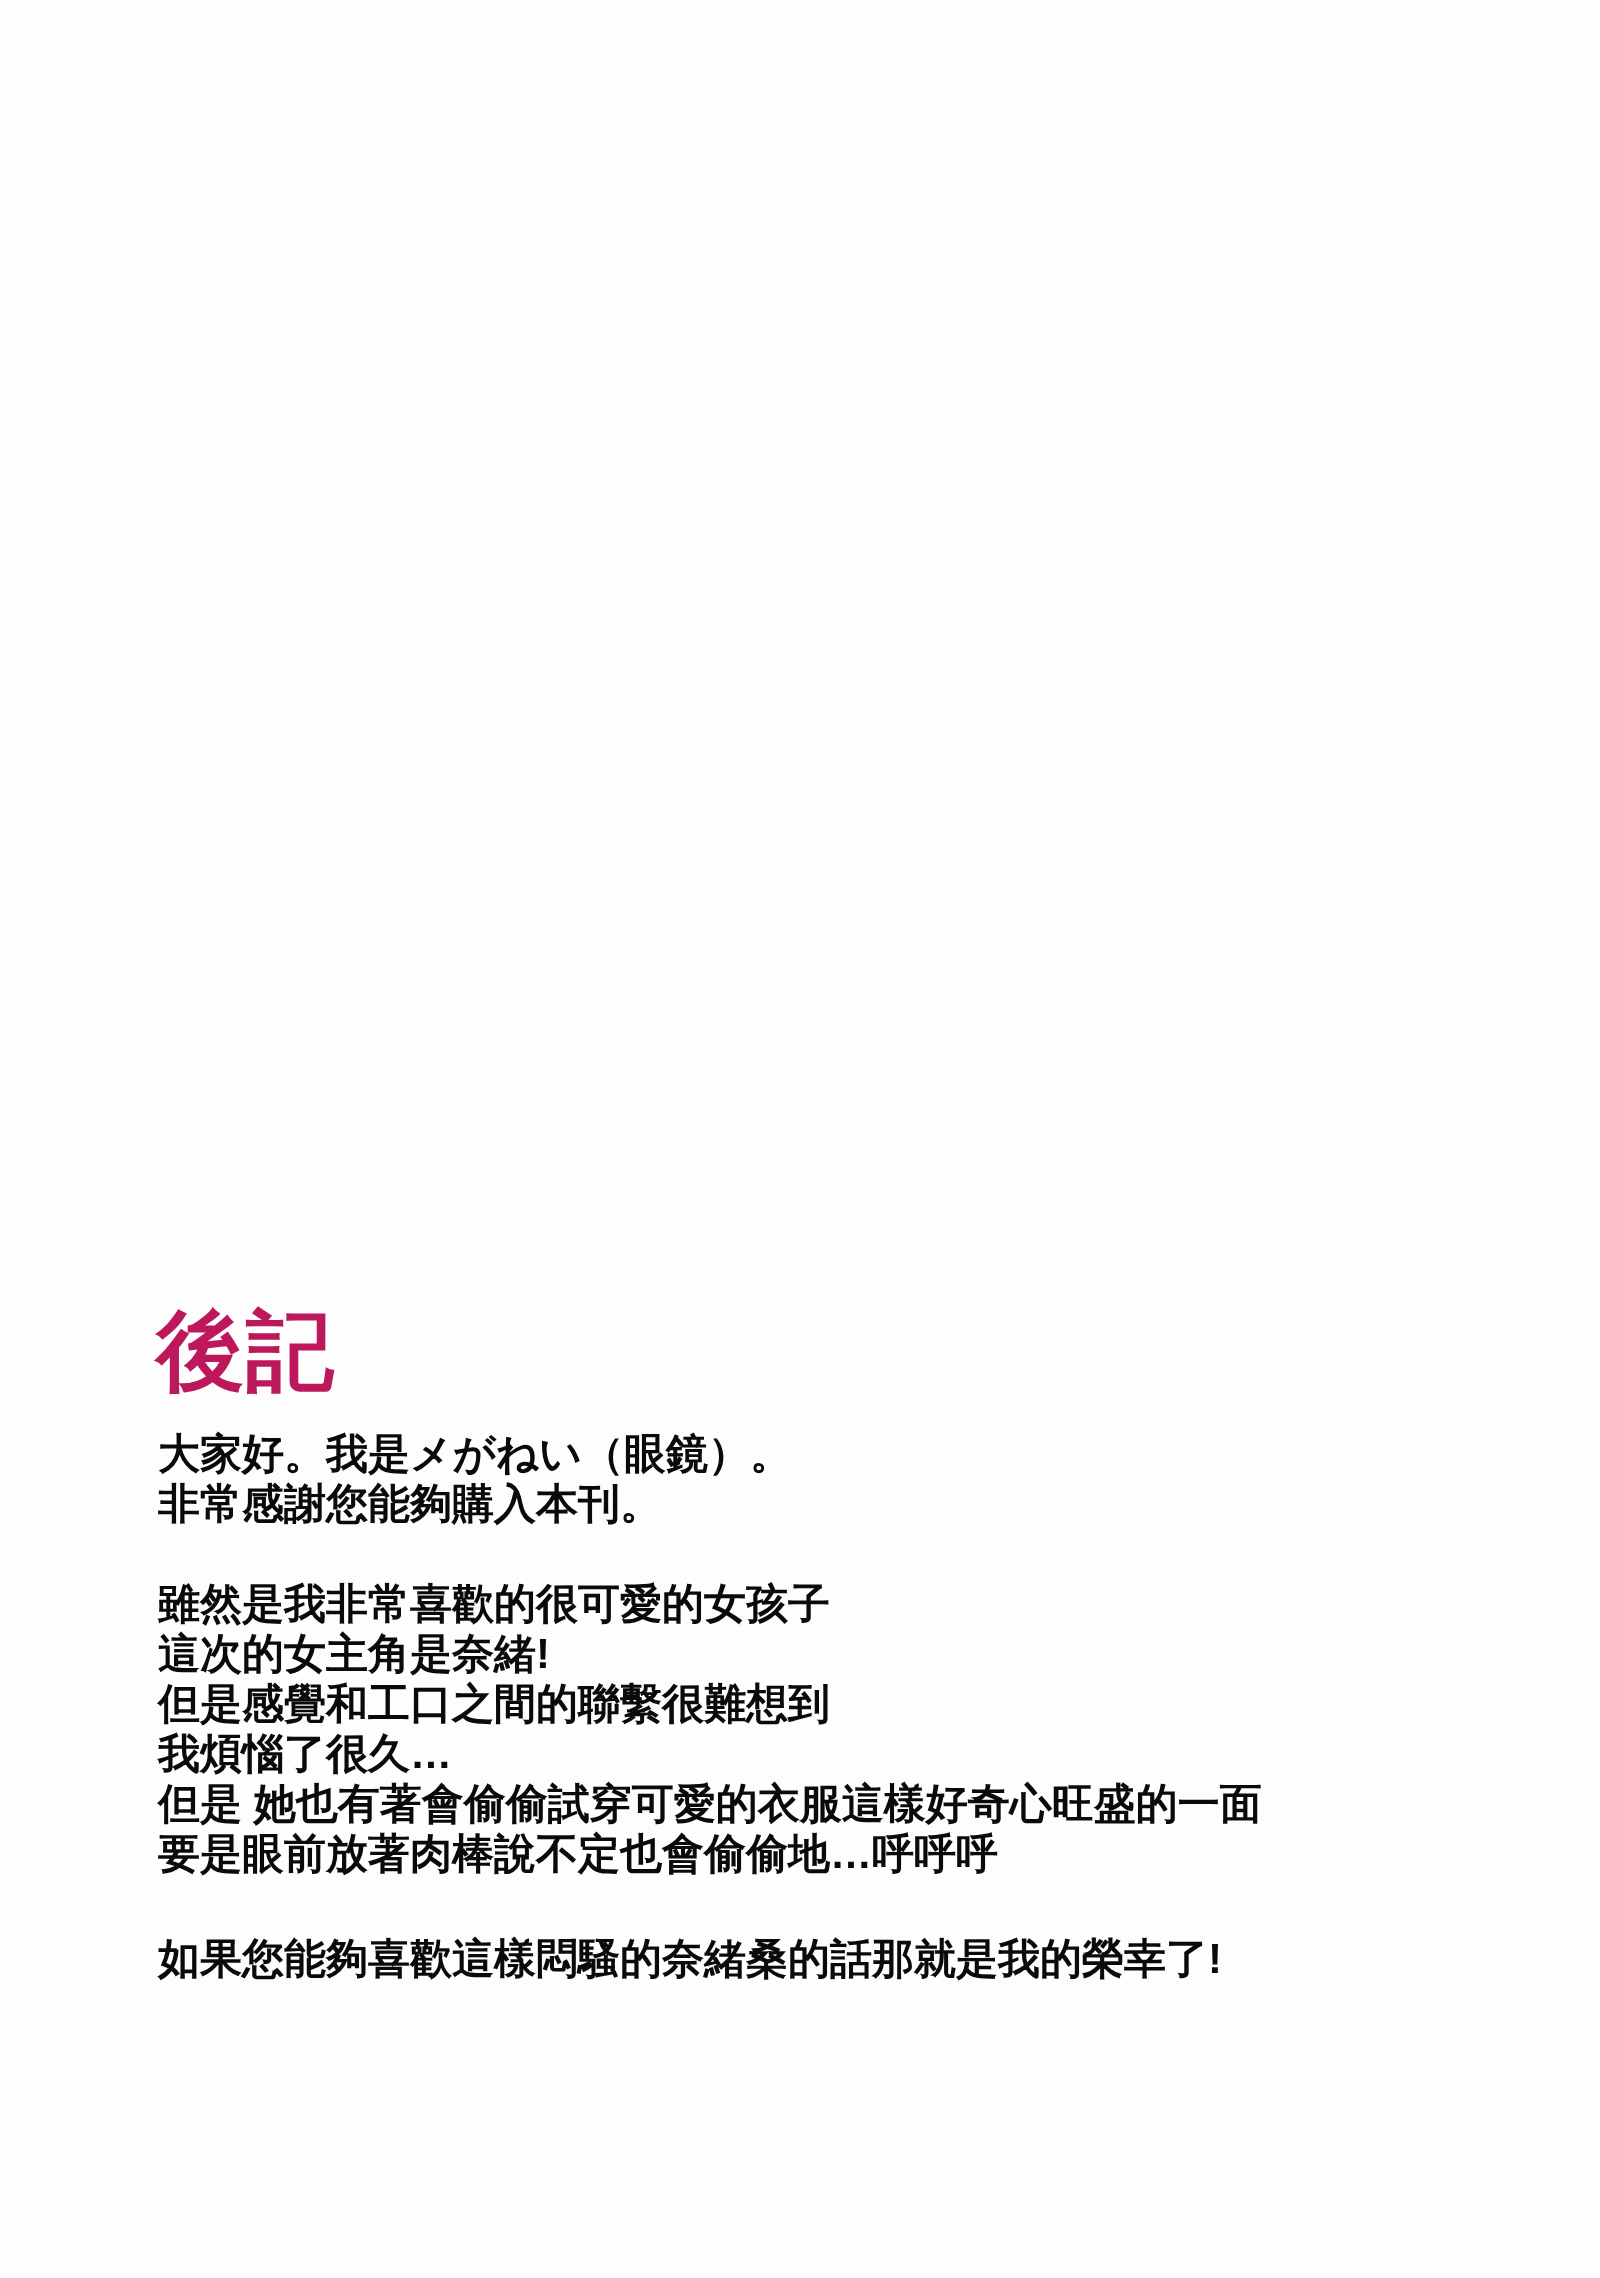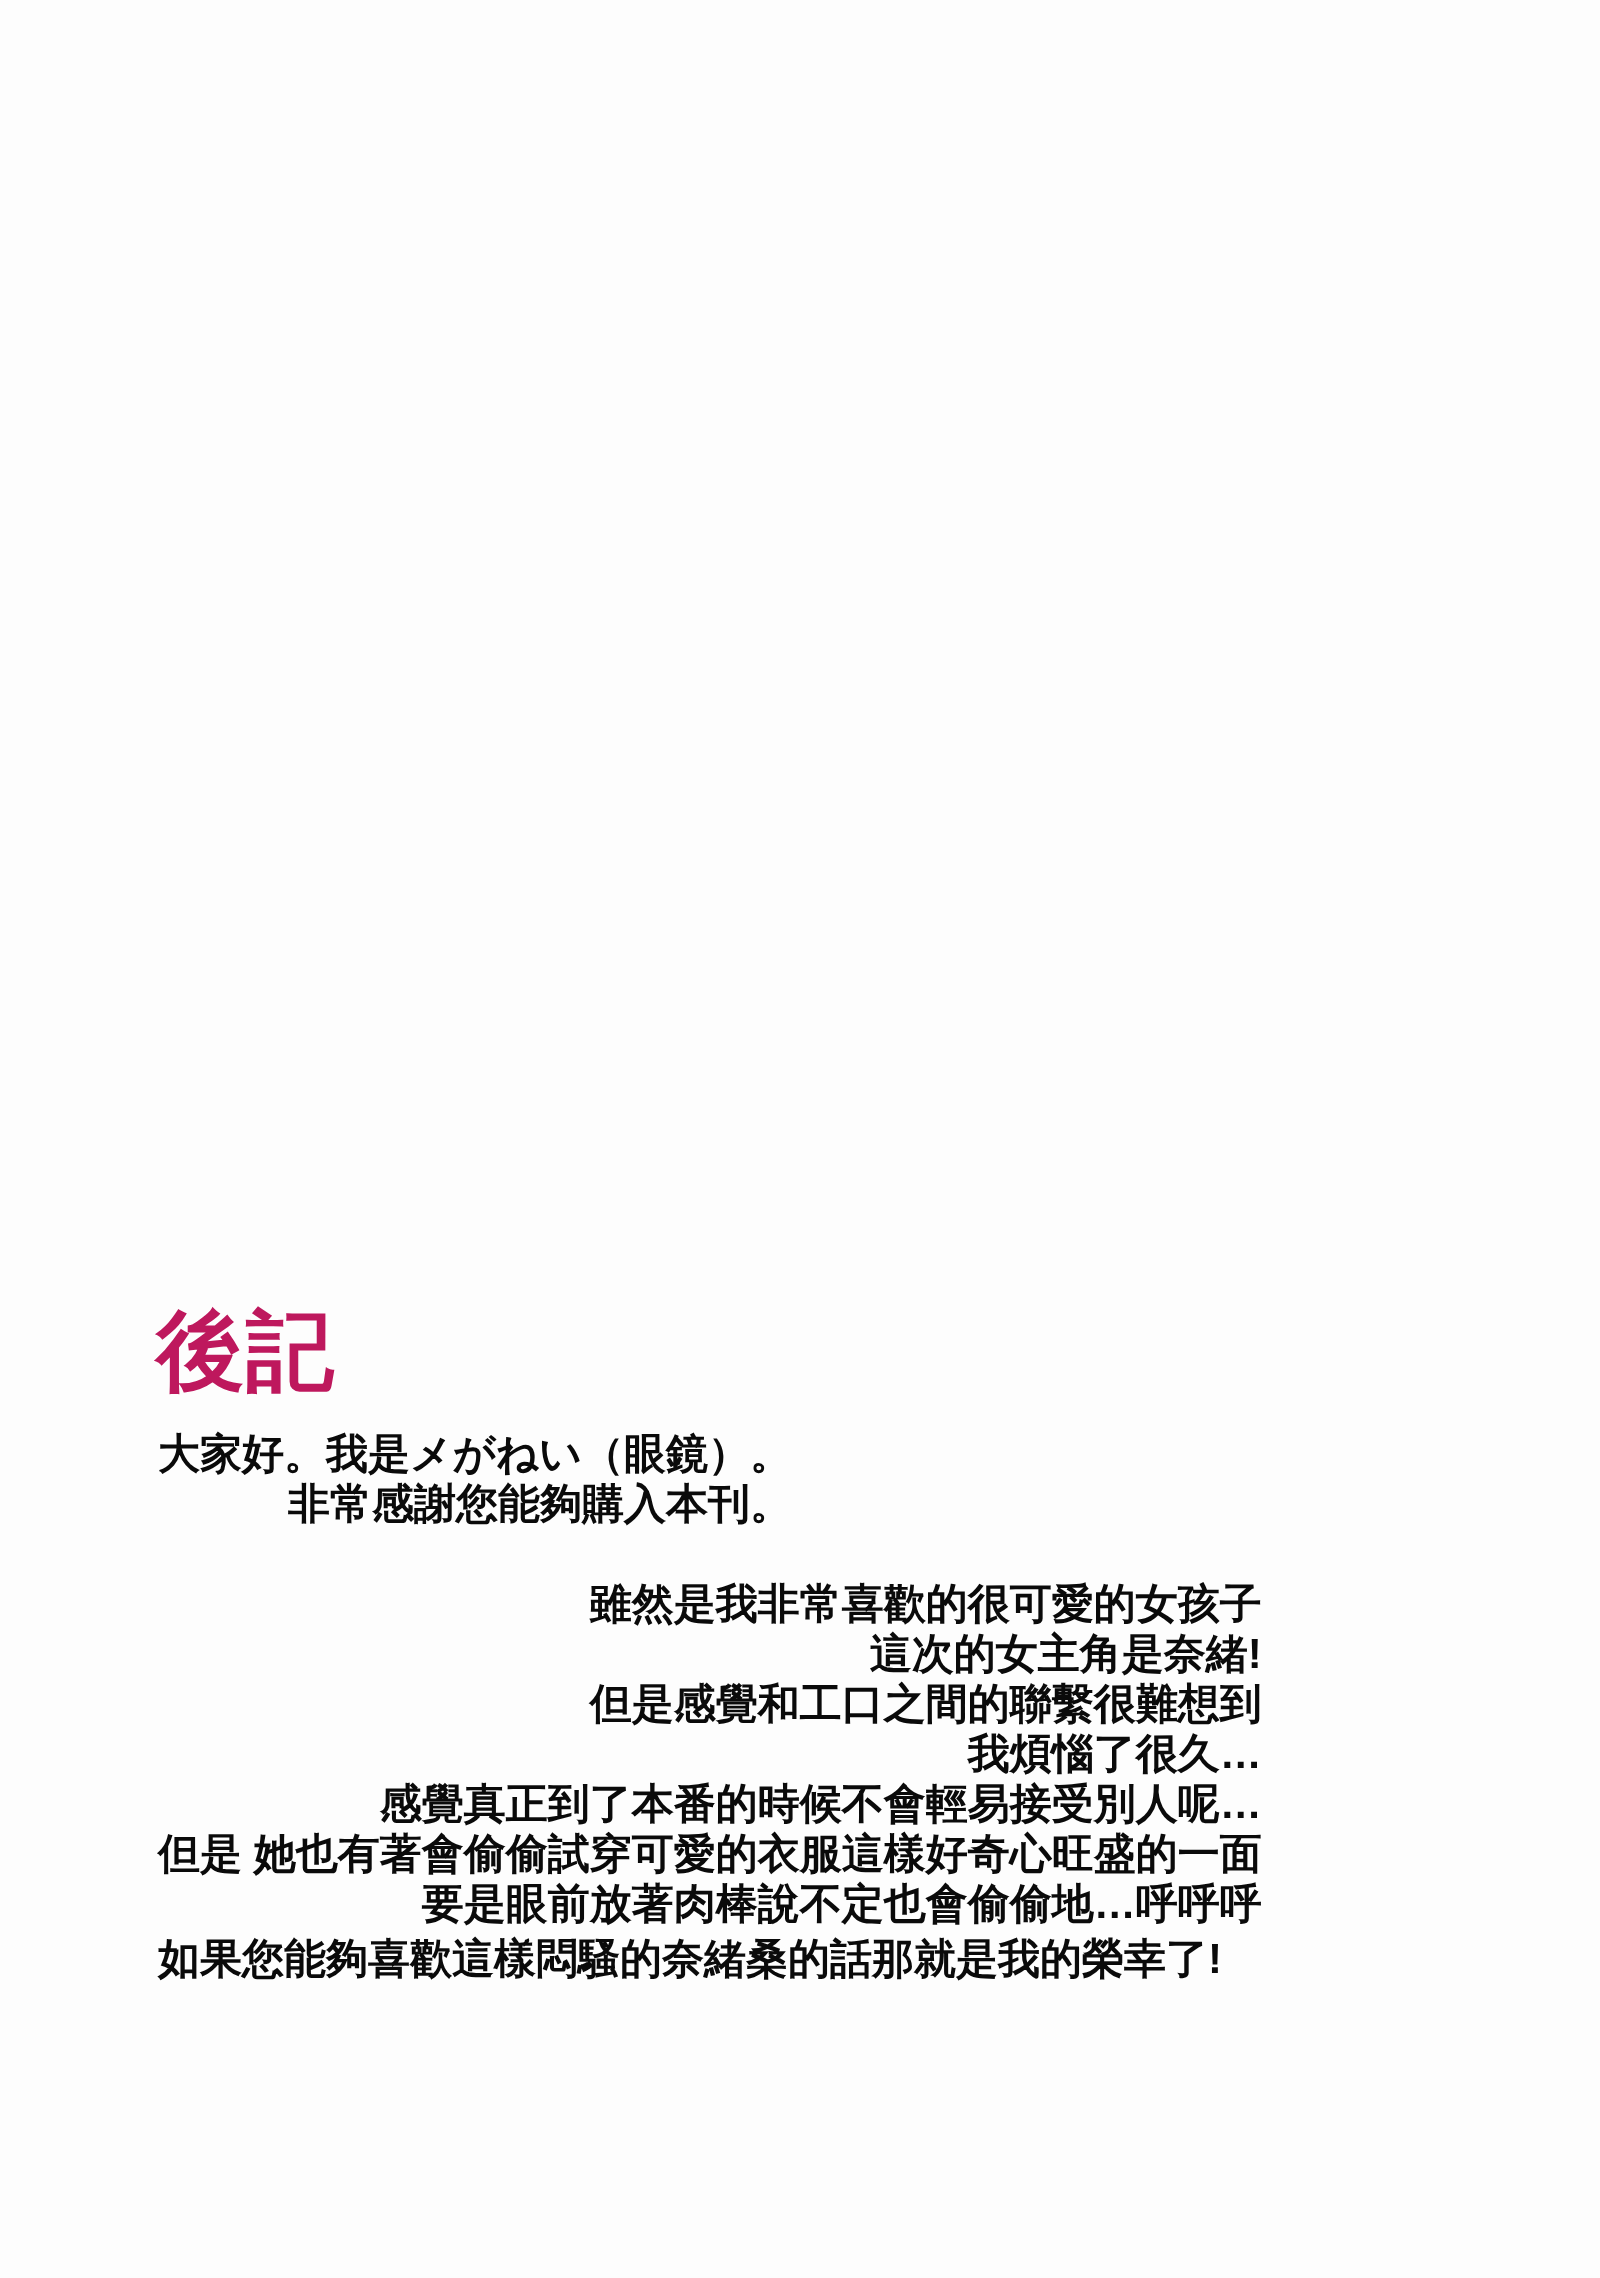--- a/index.html
+++ b/index.html
@@ -32,21 +32,20 @@
   }
   .para {
     position: absolute;
     left: 158px;
     color: #0a0a0a;
     font-size: 42px;
     line-height: 50px;
     font-weight: 700;
     letter-spacing: 0px;
     white-space: nowrap;
-    text-align: right;
   }
   .para-greeting { top: 1429px; }
   .para-main     { top: 1579px; }
   .para-closing  { top: 1934px; }
   .para-farewell { top: 2129px; }
   .text-line {
     height: 50px;
     white-space: pre;
   }
 </style>
@@ -60,21 +59,20 @@
   <div class="para para-greeting">
     <div class="text-line">大家好。我是メがねい（眼鏡）。</div>
     <div class="text-line">非常感謝您能夠購入本刊。</div>
   </div>
 
   <div class="para para-main">
     <div class="text-line">雖然是我非常喜歡的很可愛的女孩子</div>
     <div class="text-line">這次的女主角是奈緒!</div>
     <div class="text-line">但是感覺和工口之間的聯繫很難想到</div>
     <div class="text-line">我煩惱了很久…</div>
-    <div class="text-line">感覺真正到了本番的時候不會輕易接受別人呢…</div>
     <div class="text-line">但是 她也有著會偷偷試穿可愛的衣服這樣好奇心旺盛的一面</div>
     <div class="text-line">要是眼前放著肉棒說不定也會偷偷地…呼呼呼</div>
   </div>
 
   <div class="para para-closing">
     <div class="text-line">如果您能夠喜歡這樣悶騷的奈緒桑的話那就是我的榮幸了!</div>
   </div>
 
 
 </div>

